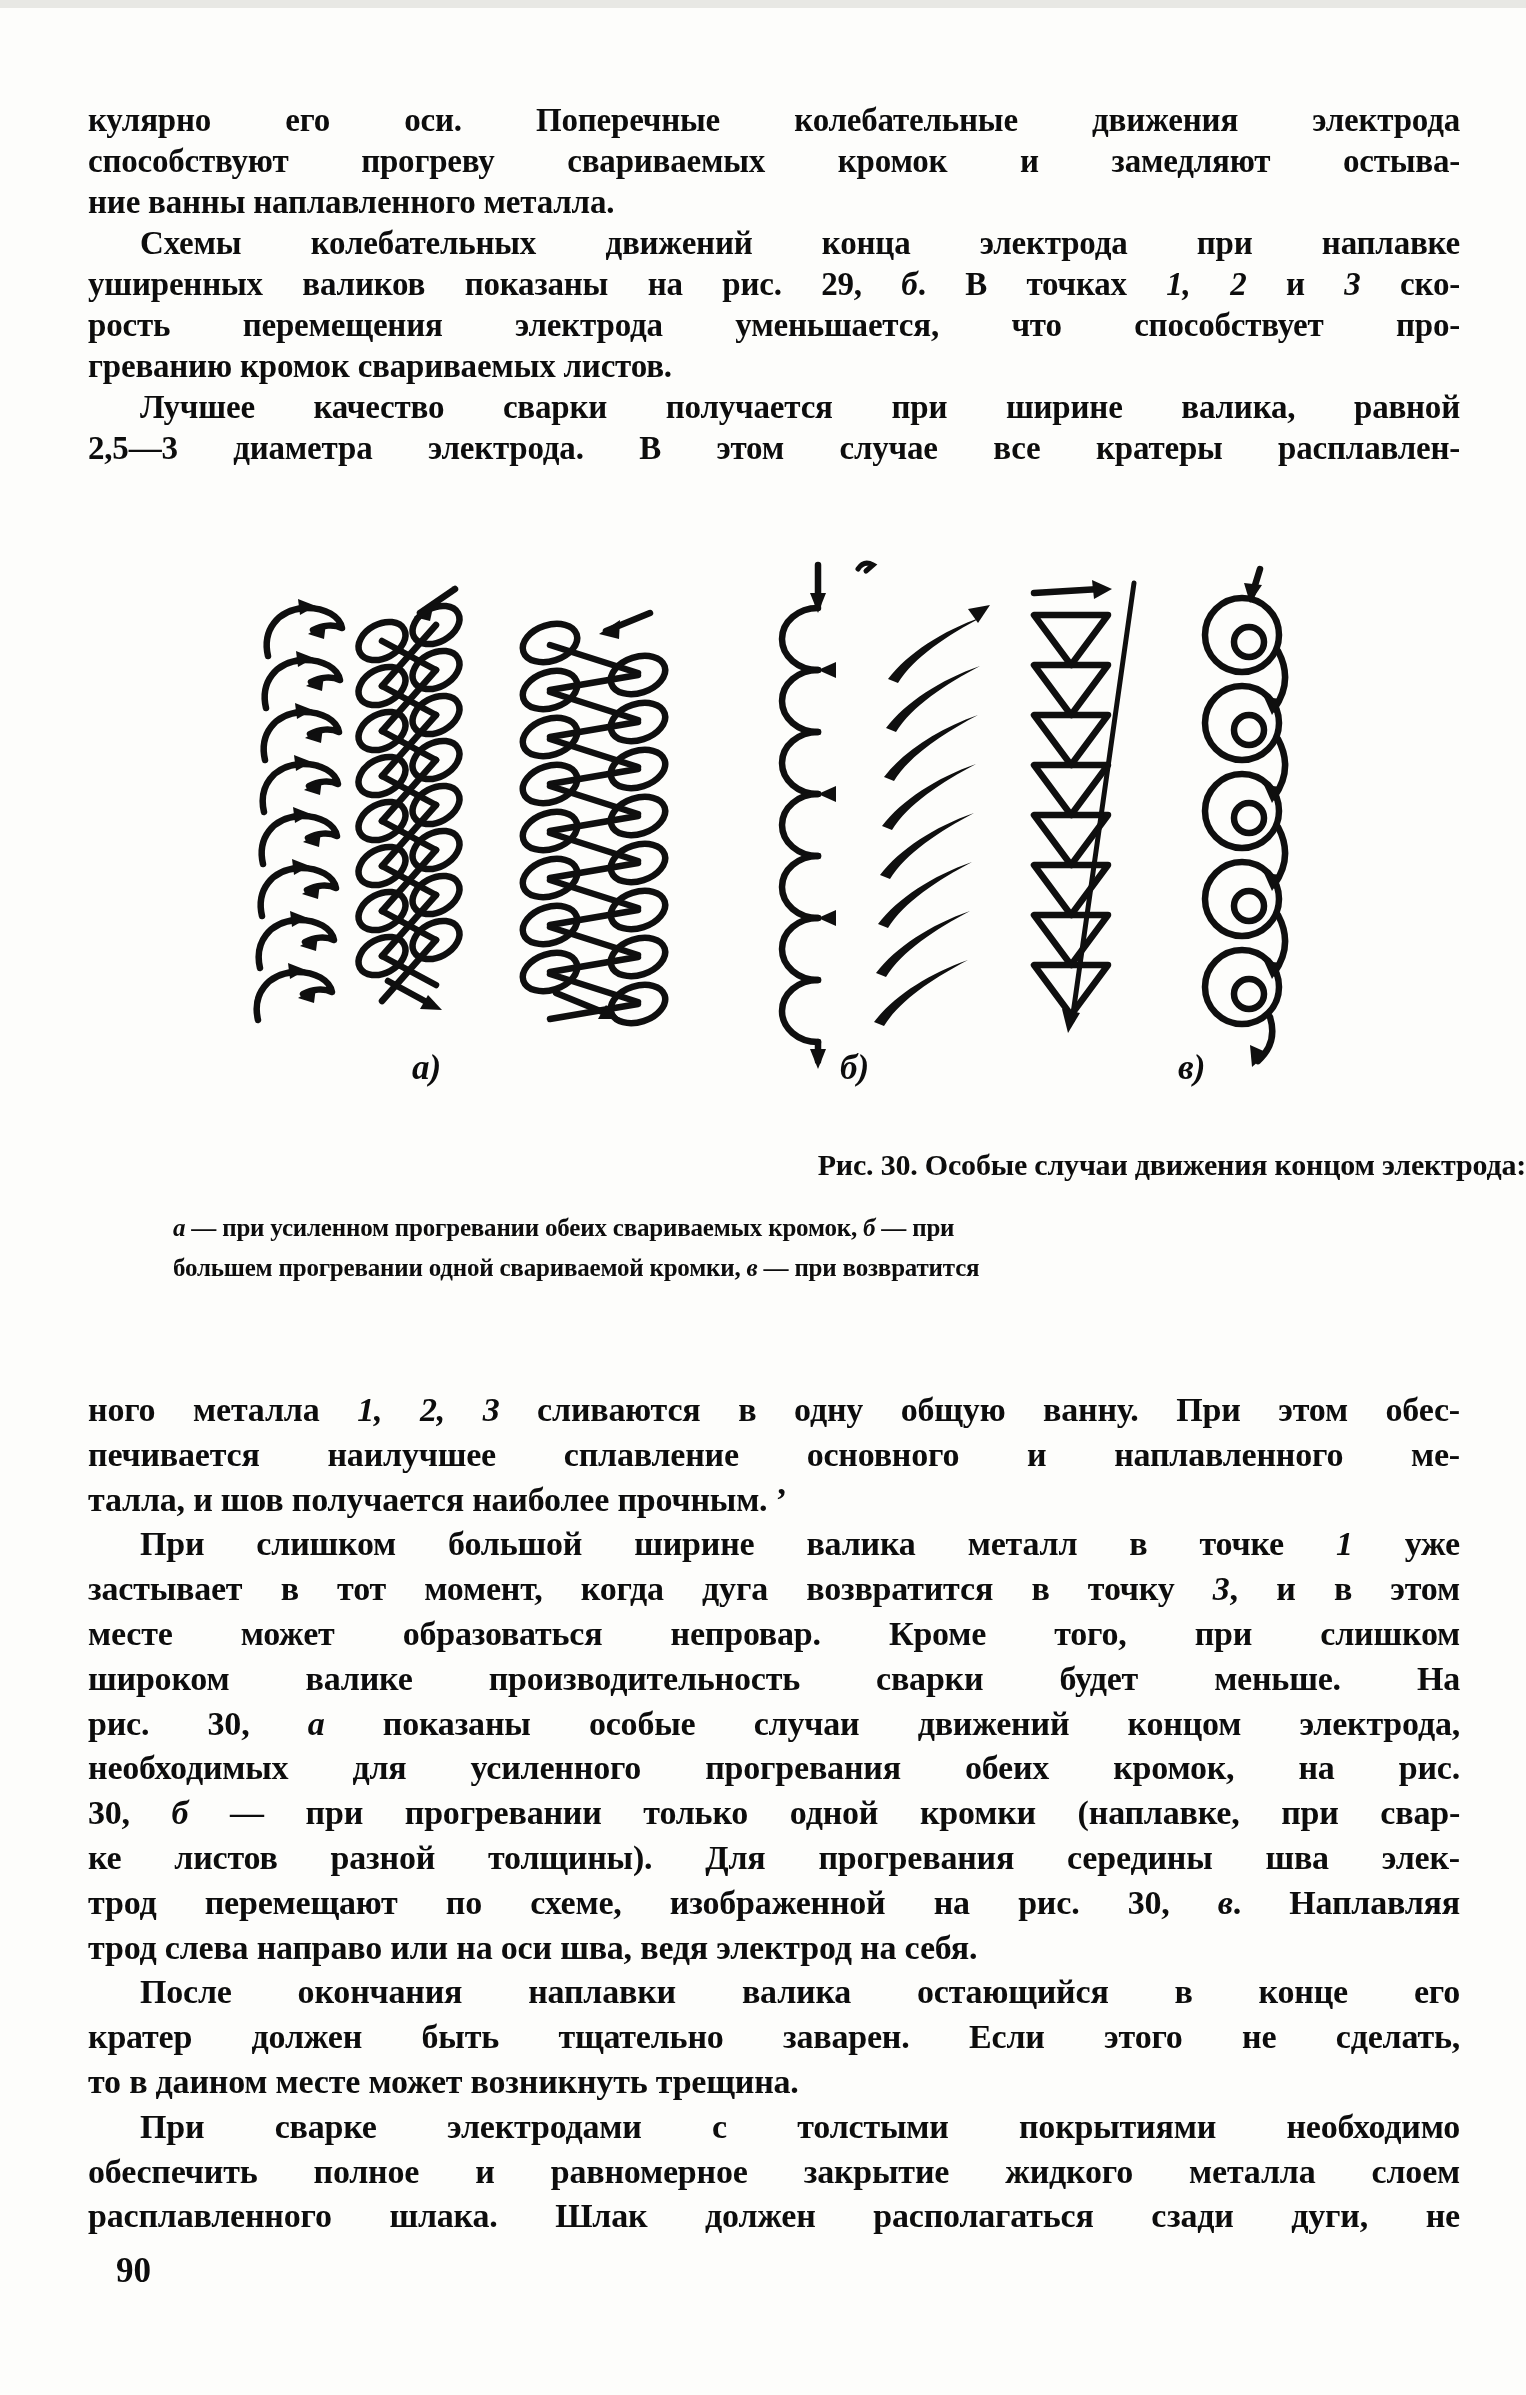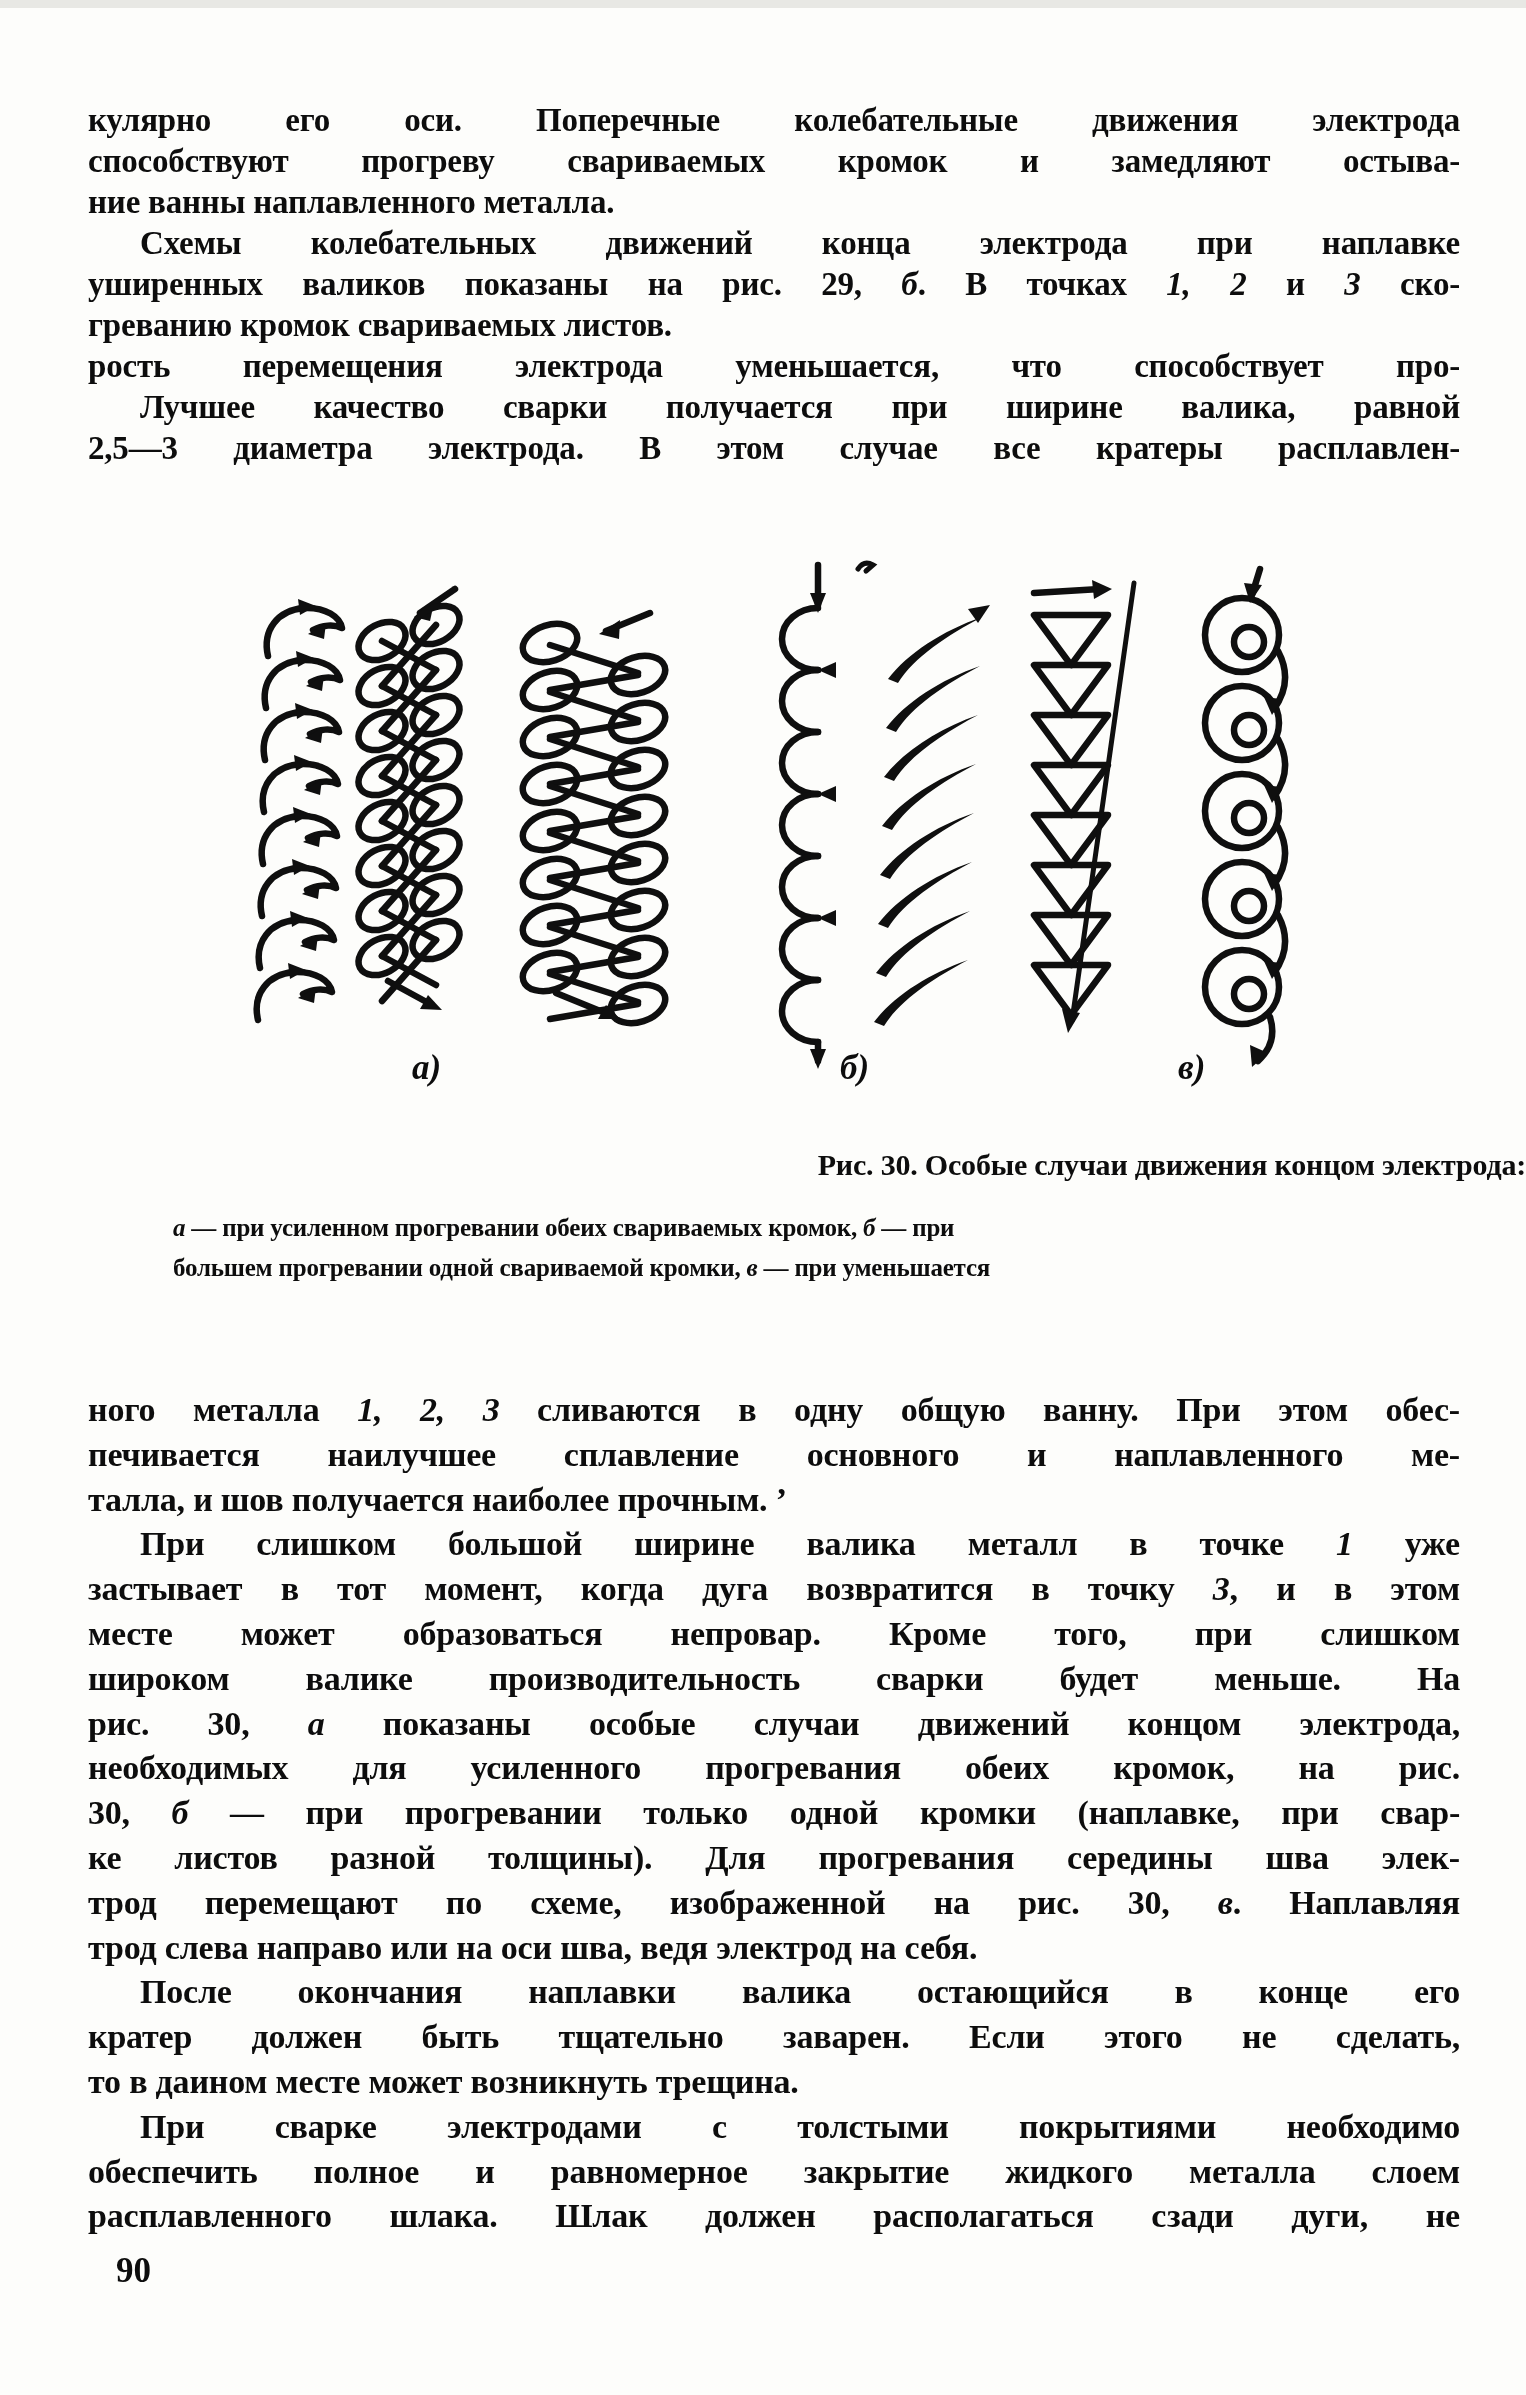--- a/index.html
+++ b/index.html
@@ -52,22 +52,22 @@
 <body>
 
 <div class="page">
 
   <div id="top-block" class="tblock">
       <div class="tline"><span>кулярно его оси. Поперечные колебательные движения электрода</span></div>
       <div class="tline"><span>способствуют прогреву свариваемых кромок и замедляют остыва-</span></div>
       <div class="tline plast"><span>ние ванны наплавленного металла.</span></div>
       <div class="tline ind"><span>Схемы колебательных движений конца электрода при наплавке</span></div>
       <div class="tline"><span>уширенных валиков показаны на рис. 29, </span><span class="it">б</span><span>. В точках </span><span class="it">1, 2</span><span> и </span><span class="it">3</span><span> ско-</span></div>
+      <div class="tline"><span>рость перемещения электрода уменьшается, что способствует про-</span></div>
       <div class="tline plast"><span>греванию кромок свариваемых листов.</span></div>
-      <div class="tline"><span>рость перемещения электрода уменьшается, что способствует про-</span></div>
       <div class="tline ind"><span>Лучшее качество сварки получается при ширине валика, равной</span></div>
       <div class="tline"><span>2,5—3 диаметра электрода. В этом случае все кратеры расплавлен-</span></div>
     </div>
 
   <svg id="figure-svg" width="1526" height="530" viewBox="0 0 1526 530">
     <defs>
       <g id="u-arc">
         <path class="stk" d="M2,48 C-4,22 12,2 38,0 C60,-1 74,9 76,20 C68,16 56,17 47,22"></path>
         <polygon class="ink" points="42,26 60,15 58,31"></polygon>
         <polygon class="ink" points="50,-2 32,-9 34,7"></polygon>
@@ -204,21 +204,21 @@
     </g>
   </svg>
 
   <div class="fig-label fl-a">а)</div>
   <div class="fig-label fl-b">б)</div>
   <div class="fig-label fl-v">в)</div>
 
   <div id="cap-title">Рис. 30. Особые случаи движения  концом электрода:</div>
   <div id="cap-lines">
       <div class="cline"><span class="it">а</span><span> — при усиленном прогревании  обеих свариваемых кромок,  </span><span class="it">б</span><span> — при</span></div>
-      <div class="cline"><span>большем прогревании одной свариваемой кромки, </span><span class="it">в</span><span> — при  уменьшается</span></div>
+      <div class="cline"><span>большем прогревании одной свариваемой кромки, </span><span class="it">в</span><span> — при  возвратится</span></div>
     </div>
 
   <div id="bottom-block" class="tblock">
       <div class="tline"><span>ного металла </span><span class="it">1, 2, 3</span><span> сливаются в одну общую ванну. При этом обес-</span></div>
       <div class="tline"><span>печивается наилучшее сплавление основного и наплавленного ме-</span></div>
       <div class="tline plast"><span>талла, и шов получается наиболее прочным.</span><span>   ’</span></div>
       <div class="tline ind"><span>При слишком большой ширине валика металл в точке </span><span class="it">1</span><span> уже</span></div>
       <div class="tline"><span>застывает в тот момент, когда дуга возвратится в точку </span><span class="it">3</span><span>, и в этом</span></div>
       <div class="tline"><span>месте может образоваться непровар. Кроме того, при слишком</span></div>
       <div class="tline"><span>широком валике производительность сварки будет меньше. На</span></div>

